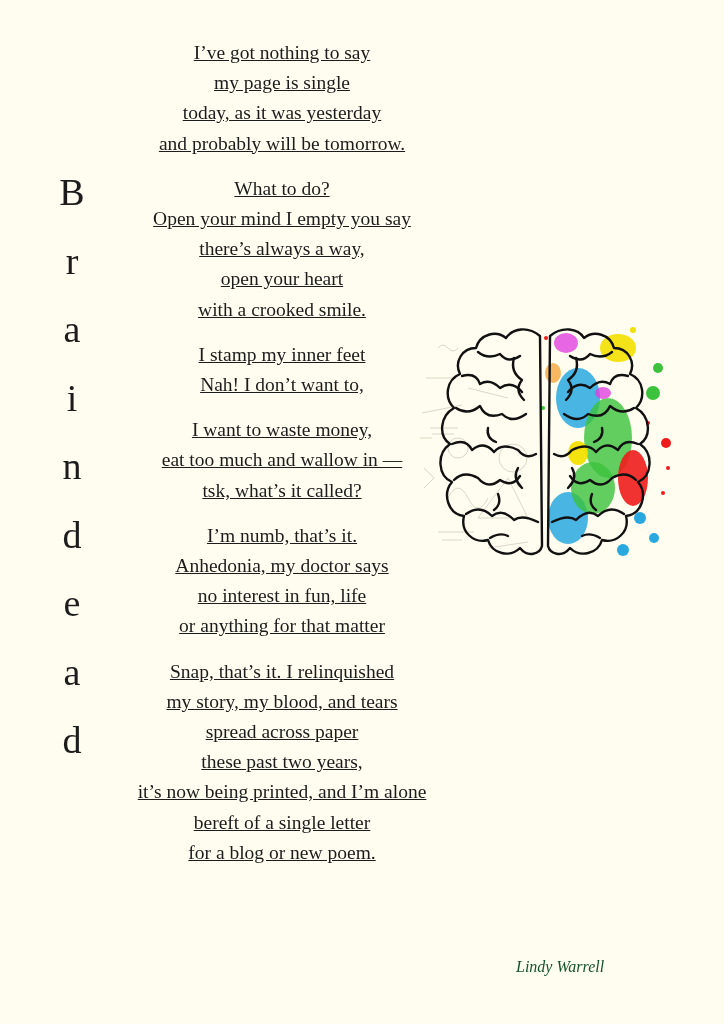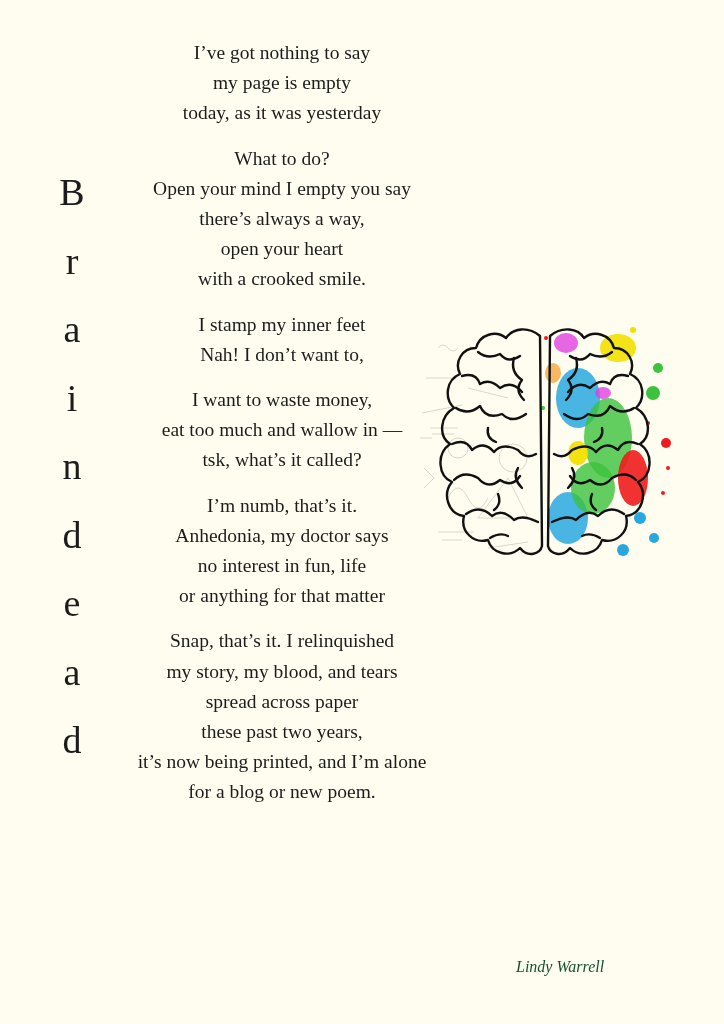--- a/index.html
+++ b/index.html
@@ -35,20 +35,21 @@
       position: absolute;
       left: 112px;
       top: 38px;
       width: 340px;
       text-align: center;
       font-family: "Liberation Serif", serif;
       font-size: 19.5px;
     }
     .stanza {
       margin: 0 0 15px 0;
+      text-decoration: underline;
     }
     .line {
       display: block;
       line-height: 30.2px;
       white-space: nowrap;
     }
     .brain {
       position: absolute;
       left: 418px;
       top: 318px;
@@ -76,22 +77,23 @@
   <span class="title-letter">n</span>
   <span class="title-letter">d</span>
   <span class="title-letter">e</span>
   <span class="title-letter">a</span>
   <span class="title-letter">d</span>
 </div>
 
 <div class="poem">
   <div class="stanza">
     <span class="line">I’ve got nothing to say</span>
-    <span class="line">my page is empty</span>
+    <span class="line">my page is single</span>
     <span class="line">today, as it was yesterday</span>
+    <span class="line">and probably will be tomorrow.</span>
   </div>
   <div class="stanza">
     <span class="line">What to do?</span>
     <span class="line">Open your mind I empty you say</span>
     <span class="line">there’s always a way,</span>
     <span class="line">open your heart</span>
     <span class="line">with a crooked smile.</span>
   </div>
   <div class="stanza">
     <span class="line">I stamp my inner feet</span>
@@ -107,20 +109,21 @@
     <span class="line">Anhedonia, my doctor says</span>
     <span class="line">no interest in fun, life</span>
     <span class="line">or anything for that matter</span>
   </div>
   <div class="stanza">
     <span class="line">Snap, that’s it. I relinquished</span>
     <span class="line">my story, my blood, and tears</span>
     <span class="line">spread across paper</span>
     <span class="line">these past two years,</span>
     <span class="line">it’s now being printed, and I’m alone</span>
+    <span class="line">bereft of a single letter</span>
     <span class="line">for a blog or new poem.</span>
   </div>
 </div>
 
 <div class="brain">
   <svg width="260" height="260" viewBox="0 0 260 260" xmlns="http://www.w3.org/2000/svg">
 
     <g stroke="#b8b8a8" stroke-width="0.7" fill="none" opacity="0.8">
       <path d="M20 30 q5 -6 10 0 t10 0"></path>
       <path d="M8 60 l30 0"></path>

